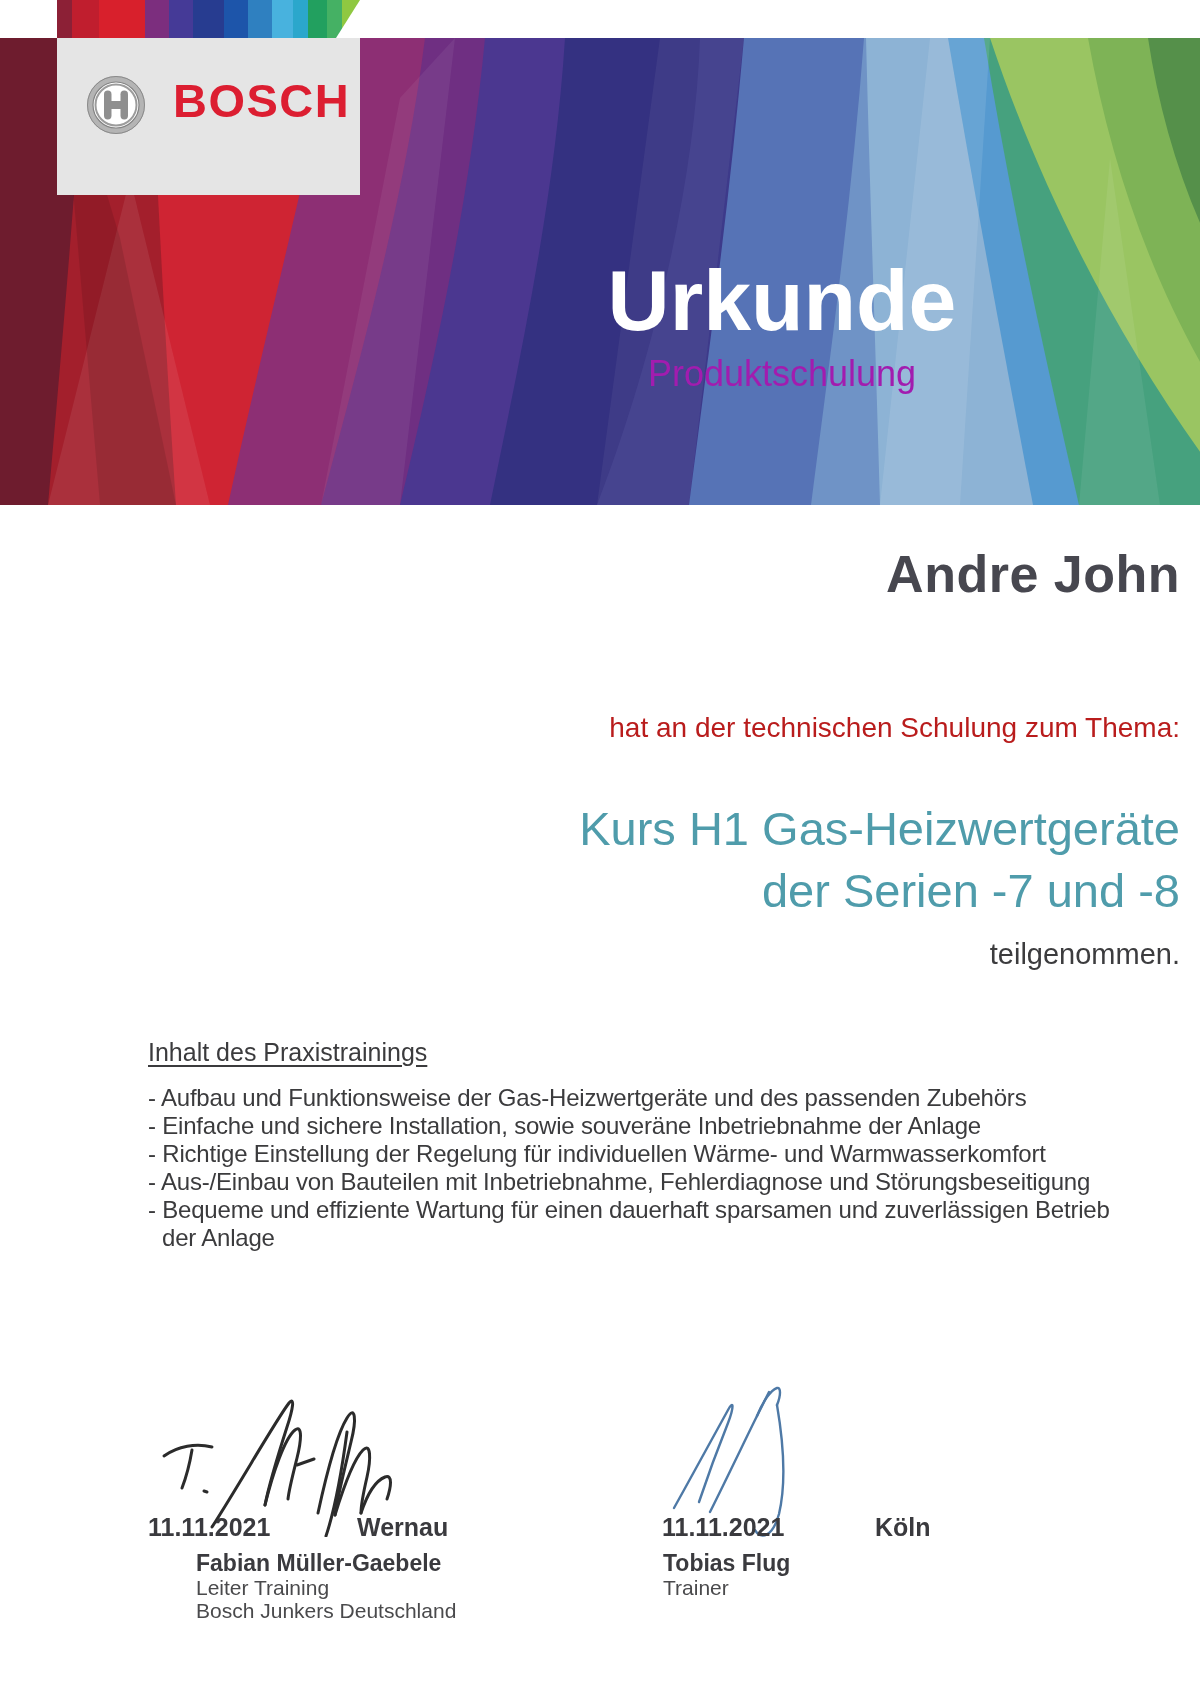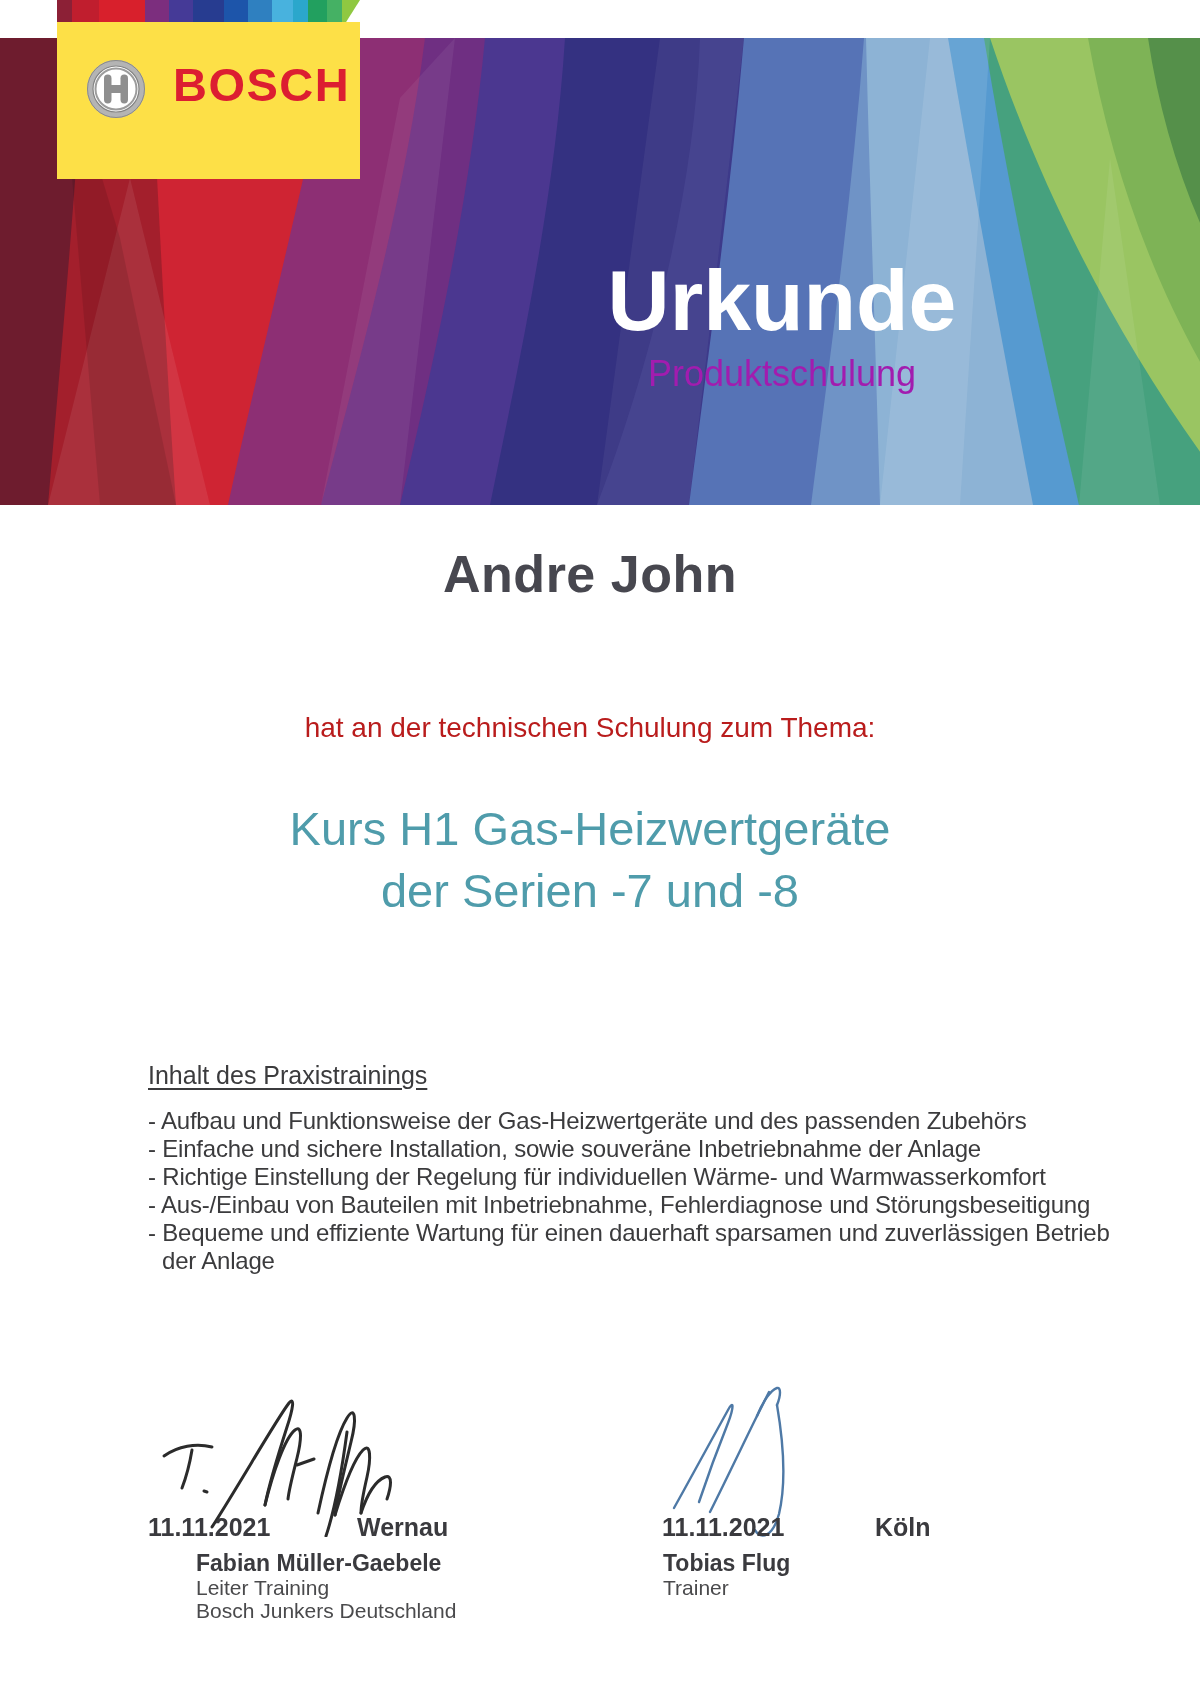--- a/index.html
+++ b/index.html
@@ -33,41 +33,41 @@
   }
   
   .banner{position:absolute; left:0; top:38px; width:1200px; height:467px; display:block;}
   .banner-title{
     position:absolute; left:582px; top:256px; width:400px;
     text-align:center; color:#ffffff;
   }
   .banner-title .t1{font-size:86px; font-weight:bold; line-height:88px; letter-spacing:0px;}
   .banner-title .t2{font-size:36px; font-weight:300; line-height:48px; margin-top:6px; color:#a21caf;}
   
-  .logobox{position:absolute; left:57px; top:22px; width:303px; height:157px; background:#fde047;}
+  .logobox{position:absolute; left:57px; top:38px; width:303px; height:157px; background:#e5e5e5;}
   .armature{position:absolute; left:30px; top:38px; width:58px; height:58px;}
   .bosch-word{
     position:absolute; left:116px; top:38px;
     font-size:47px; font-weight:800; letter-spacing:1.5px; line-height:50px;
   }
   .bosch-tagline{
     position:absolute; left:119px; top:98px;
     font-size:22px; color:#1e1e1e; letter-spacing:0.2px;
   }
   
-  .cline{position:absolute; left:0; width:1180px; text-align:center;}
+  .cline{position:absolute; left:0; width:1180px; text-align:right;}
   .name{top:544px; font-size:52px; font-weight:bold; color:#47474f; letter-spacing:0.5px;}
   .company{top:646px; font-size:36px; font-weight:bold; color:#47474c;}
   .intro{top:712px; font-size:28px; color:#b91c1c;}
   .course{top:798px; font-size:47px; line-height:62px; color:#4f9cab;}
   .outro{top:938px; font-size:29px; color:#3c3c3e;}
   
   .content{position:absolute; left:148px; top:1038px; width:992px; color:#3b3b3d;}
   .content-heading{
-    font-size:25px; text-decoration:underline; text-underline-offset:4px; margin-bottom:17px;margin-top:23px;
+    font-size:25px; text-decoration:underline; text-underline-offset:4px; margin-bottom:17px;
   }
   .bullet{
     font-size:24px; line-height:28px; letter-spacing:-0.2px;
     padding-left:14px; text-indent:-14px;
   }
   
   .sig{position:absolute;}
   .sig-left{left:148px; top:1392px; width:280px; height:145px;}
   .sig-right{left:650px; top:1378px; width:170px; height:165px;}
   .sig path{fill:none; stroke-linecap:round; stroke-linejoin:round;}
@@ -134,20 +134,21 @@
     <div class="bosch-word" style="color:#dc1e31">BOSCH</div>
   </div>
 
   <div class="cline name">Andre John</div>
 
   <div class="cline intro">hat an der technischen Schulung zum Thema:</div>
   <div class="cline course">
     <div>Kurs H1 Gas-Heizwertgeräte</div>
     <div>der Serien -7 und -8</div>
   </div>
+  <div class="cline outro">teilgenommen.</div>
 
   <div class="content">
     <div class="content-heading">Inhalt des Praxistrainings</div>
     <div class="bullet">- Aufbau und Funktionsweise der Gas-Heizwertgeräte und des passenden Zubehörs</div>
     <div class="bullet">- Einfache und sichere Installation, sowie souveräne Inbetriebnahme der Anlage</div>
     <div class="bullet">- Richtige Einstellung der Regelung für individuellen Wärme- und Warmwasserkomfort</div>
     <div class="bullet">- Aus-/Einbau von Bauteilen mit Inbetriebnahme, Fehlerdiagnose und Störungsbeseitigung</div>
     <div class="bullet">- Bequeme und effiziente Wartung für einen dauerhaft sparsamen und zuverlässigen Betrieb der Anlage</div>
   </div>
 

